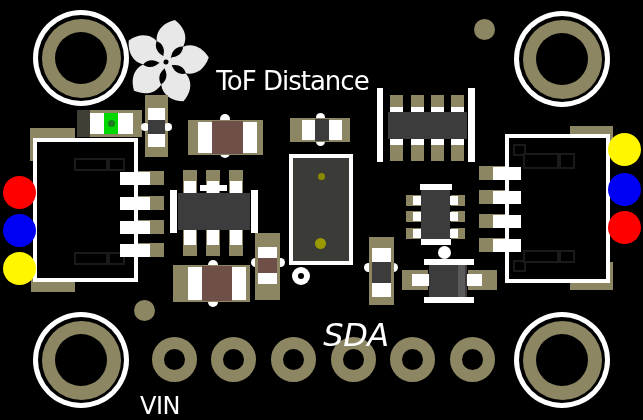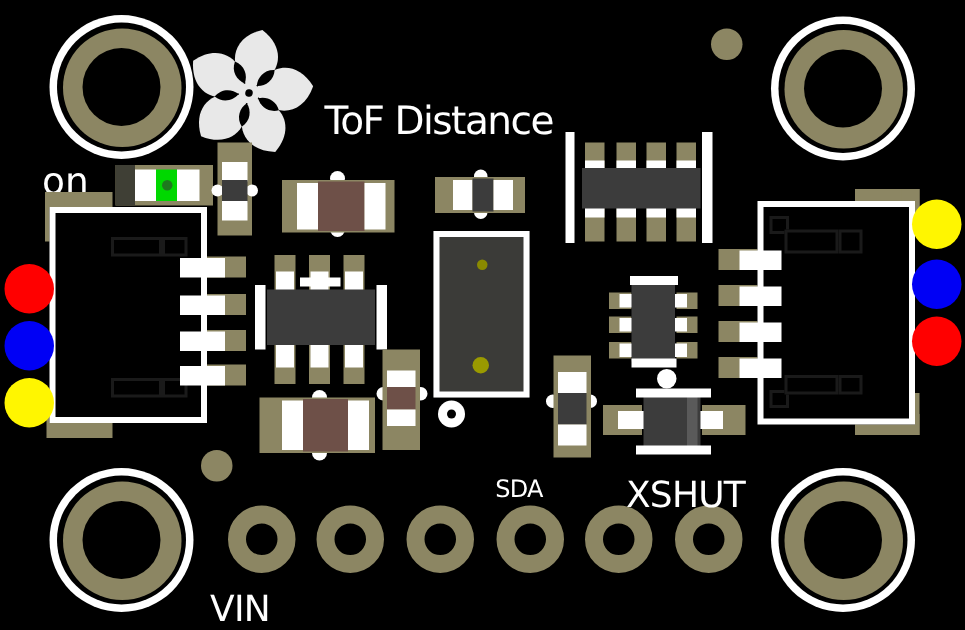--- a/index.html
+++ b/index.html
@@ -78,21 +78,20 @@
         <path d="M0,-7 C-4,-11 -5,-18 0,-23 C5,-18 4,-11 0,-7 Z" transform="rotate(108)"></path>
         <path d="M0,-7 C-4,-11 -5,-18 0,-23 C5,-18 4,-11 0,-7 Z" transform="rotate(180)"></path>
         <path d="M0,-7 C-4,-11 -5,-18 0,-23 C5,-18 4,-11 0,-7 Z" transform="rotate(252)"></path>
         <path d="M0,-7 C-4,-11 -5,-18 0,-23 C5,-18 4,-11 0,-7 Z" transform="rotate(324)"></path>
         <circle r="2.5"></circle>
       </g>
     </g>
   </svg>
 
   <div class="txt" style="left:205px;top:66px;width:175px;font-size:26px;letter-spacing:-1px;">ToF Distance</div>
-  <div class="txt" style="left:28px;top:106px;width:50px;font-size:25px;text-align:left;">on</div>
 
   <div>
     <div class="abs tan" style="left:77px;top:110px;width:65px;height:27px;"></div>
     <div class="abs" style="left:77px;top:110px;width:13px;height:27px;background:#3F3F35;"></div>
     <div class="abs wht" style="left:90px;top:113px;width:14px;height:21px;"></div>
     <div class="abs" style="left:104px;top:113px;width:14px;height:21px;background:#00D800;"></div>
     <div class="abs wht" style="left:118px;top:113px;width:15px;height:21px;"></div>
     <div class="abs round" style="left:107.5px;top:120px;width:7px;height:7px;background:#1E7A1E;"></div>
   </div>
 
@@ -277,22 +276,21 @@
   <div class="via" style="left:473.5px;top:19px;"></div>
 
   <div class="pad" style="left:151.5px;top:336.5px;"></div>
   <div class="pad" style="left:211px;top:336.5px;"></div>
   <div class="pad" style="left:270.5px;top:336.5px;"></div>
   <div class="pad" style="left:330.5px;top:336.5px;"></div>
   <div class="pad" style="left:390px;top:336.5px;"></div>
   <div class="pad" style="left:449.5px;top:336.5px;"></div>
 
   <div class="txt" style="left:120px;top:392px;width:80px;font-size:24px;letter-spacing:-0.5px;">VIN</div>
-  <div class="txt" style="left:306px;top:316px;width:80px;font-size:16px;letter-spacing:-0.5px;">SDA</div>
-  <div class="txt" style="left:407px;top:316px;width:100px;font-size:24px;letter-spacing:-0.5px;">XSHUT</div>
+  <div class="txt" style="left:316px;top:316px;width:80px;font-size:32px;letter-spacing:-0.5px;font-style:italic;">SDA</div>
 
   <div class="dot dot-red" style="left:2.5px;top:175.5px;"></div>
   <div class="dot dot-blue" style="left:2.5px;top:213.5px;"></div>
   <div class="dot dot-yellow" style="left:2.5px;top:251.5px;"></div>
   <div class="dot dot-yellow" style="left:607.5px;top:132.5px;"></div>
   <div class="dot dot-blue" style="left:607.5px;top:172.5px;"></div>
   <div class="dot dot-red" style="left:607.5px;top:210.5px;"></div>
 
 </div>
 

